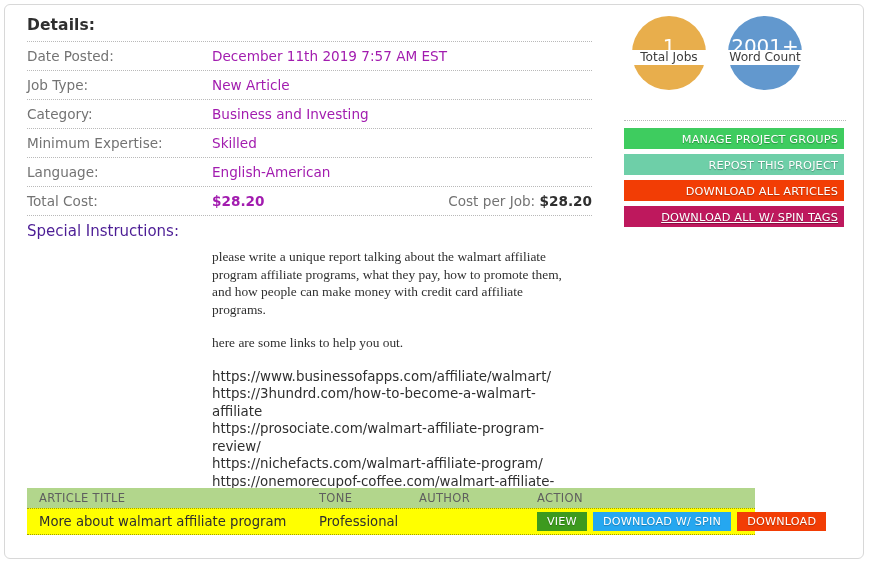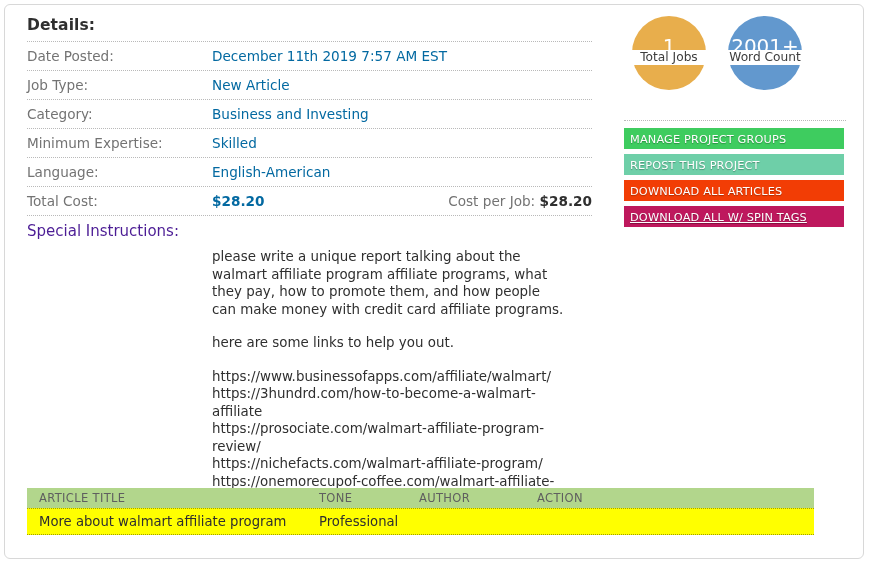--- a/index.html
+++ b/index.html
@@ -66,21 +66,21 @@
     padding: 6px 0 6px 0;
     font-size: 13.6px;
   }
   .detail-label {
     width: 185px;
     flex: 0 0 185px;
     color: #737373;
     font-size: 13.6px;
   }
   .detail-value {
-    color: #0369a1;
+    color: #a21caf;
     font-size: 13.6px;
     flex: 1;
   }
   .detail-value.strong {
     font-weight: bold;
   }
   .cost-right {
     margin-left: auto;
     color: #737373;
     font-size: 13.6px;
@@ -100,20 +100,21 @@
   .instructions-body {
     margin-left: 185px;
     padding-top: 6px;
     font-size: 13.4px;
     color: #2f2f2f;
     line-height: 17.5px;
     width: 372px;
   }
   .instructions-body p {
     margin: 0 16px 16px 0;
+    font-family: Liberation Serif, serif;
   }
   .instructions-body p:last-child {
     margin-bottom: 0;
   }
   .links-block {
     line-height: 17.5px;
     word-break: break-word;
   }
 
   
@@ -177,38 +178,38 @@
   .action-buttons {
     margin-top: 7px;
   }
   .abtn {
     display: block;
     width: 220px;
     box-sizing: border-box;
     height: 21px;
     line-height: 21px;
     margin-bottom: 5px;
-    text-align: left;
+    text-align: right;
     color: #ffffff;
     font-size: 11.3px;
     letter-spacing: 0.15px;
     text-shadow: 0 1px 1px rgba(0,0,0,0.30);
     cursor: pointer;
     border: 0;
     font-family: "DejaVu Sans", "Liberation Sans", sans-serif;
     white-space: nowrap;
     overflow: hidden;
   }
 
   
   .articles-table {
     position: absolute;
     left: 27px;
     top: 488px;
-    width: 787px;
+    width: 728px;
     border-radius: 12px;
   }
   .tbl-header {
     display: flex;
     align-items: center;
     height: 20px;
     font-size: 11.5px;
     color: #5f5f5f;
     letter-spacing: 0.35px;
   }
@@ -333,15 +334,20 @@
       <div class="col-title">ARTICLE TITLE</div>
       <div class="col-tone">TONE</div>
       <div class="col-author">AUTHOR</div>
       <div class="col-action">ACTION</div>
     </div>
 
     <div class="tbl-row" style="background-color: rgb(255, 255, 0);">
       <div class="col-title">More about walmart affiliate program</div>
       <div class="col-tone">Professional</div>
       <div class="col-author"></div>
+      <div class="col-action">
+        <button class="row-btn" style="background-color: rgb(61, 154, 30);">VIEW</button>
+        <button class="row-btn" style="background-color: rgb(37, 167, 240);">DOWNLOAD W/ SPIN</button>
+        <button class="row-btn" style="background-color: rgb(242, 61, 5);">DOWNLOAD</button>
+      </div>
     </div>
   </div>
 </div>
 
 </body></html>

